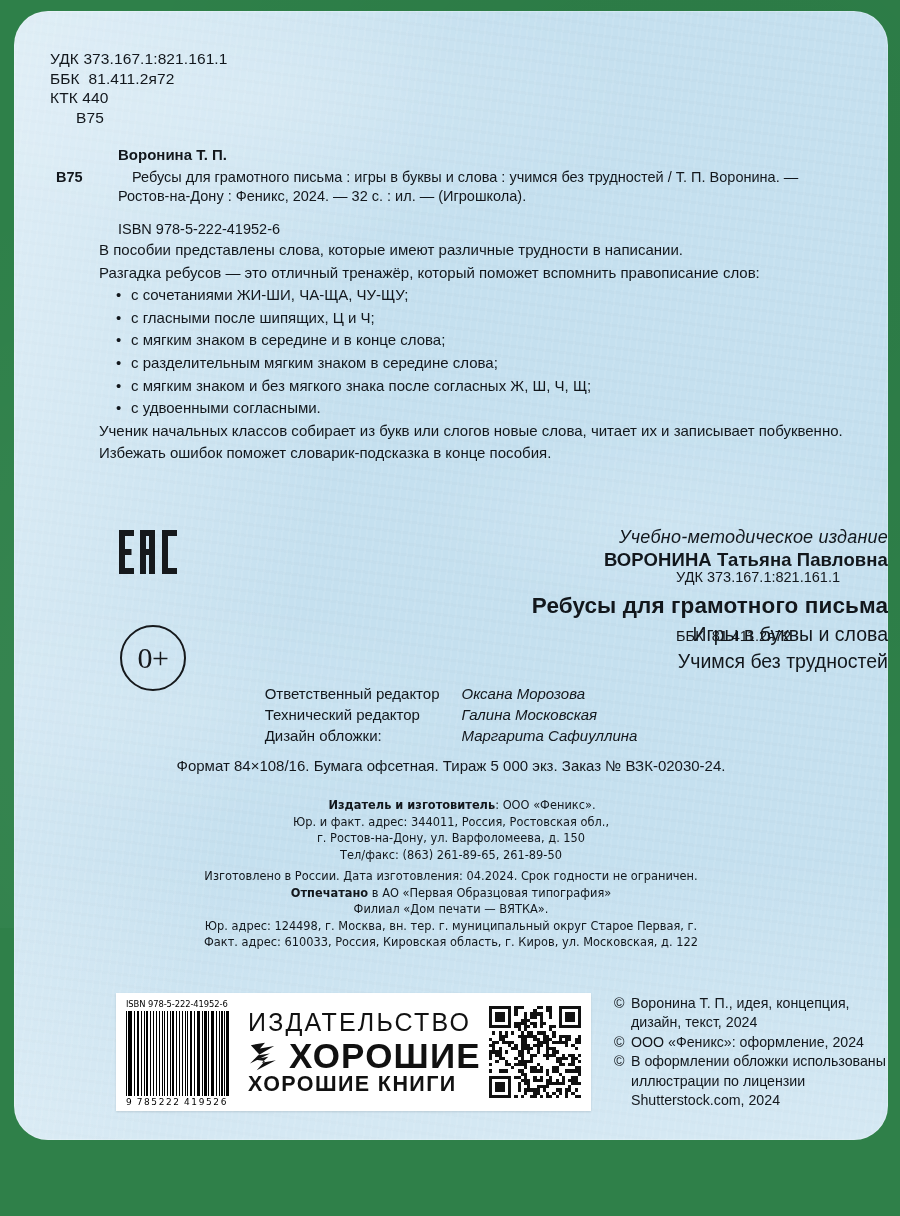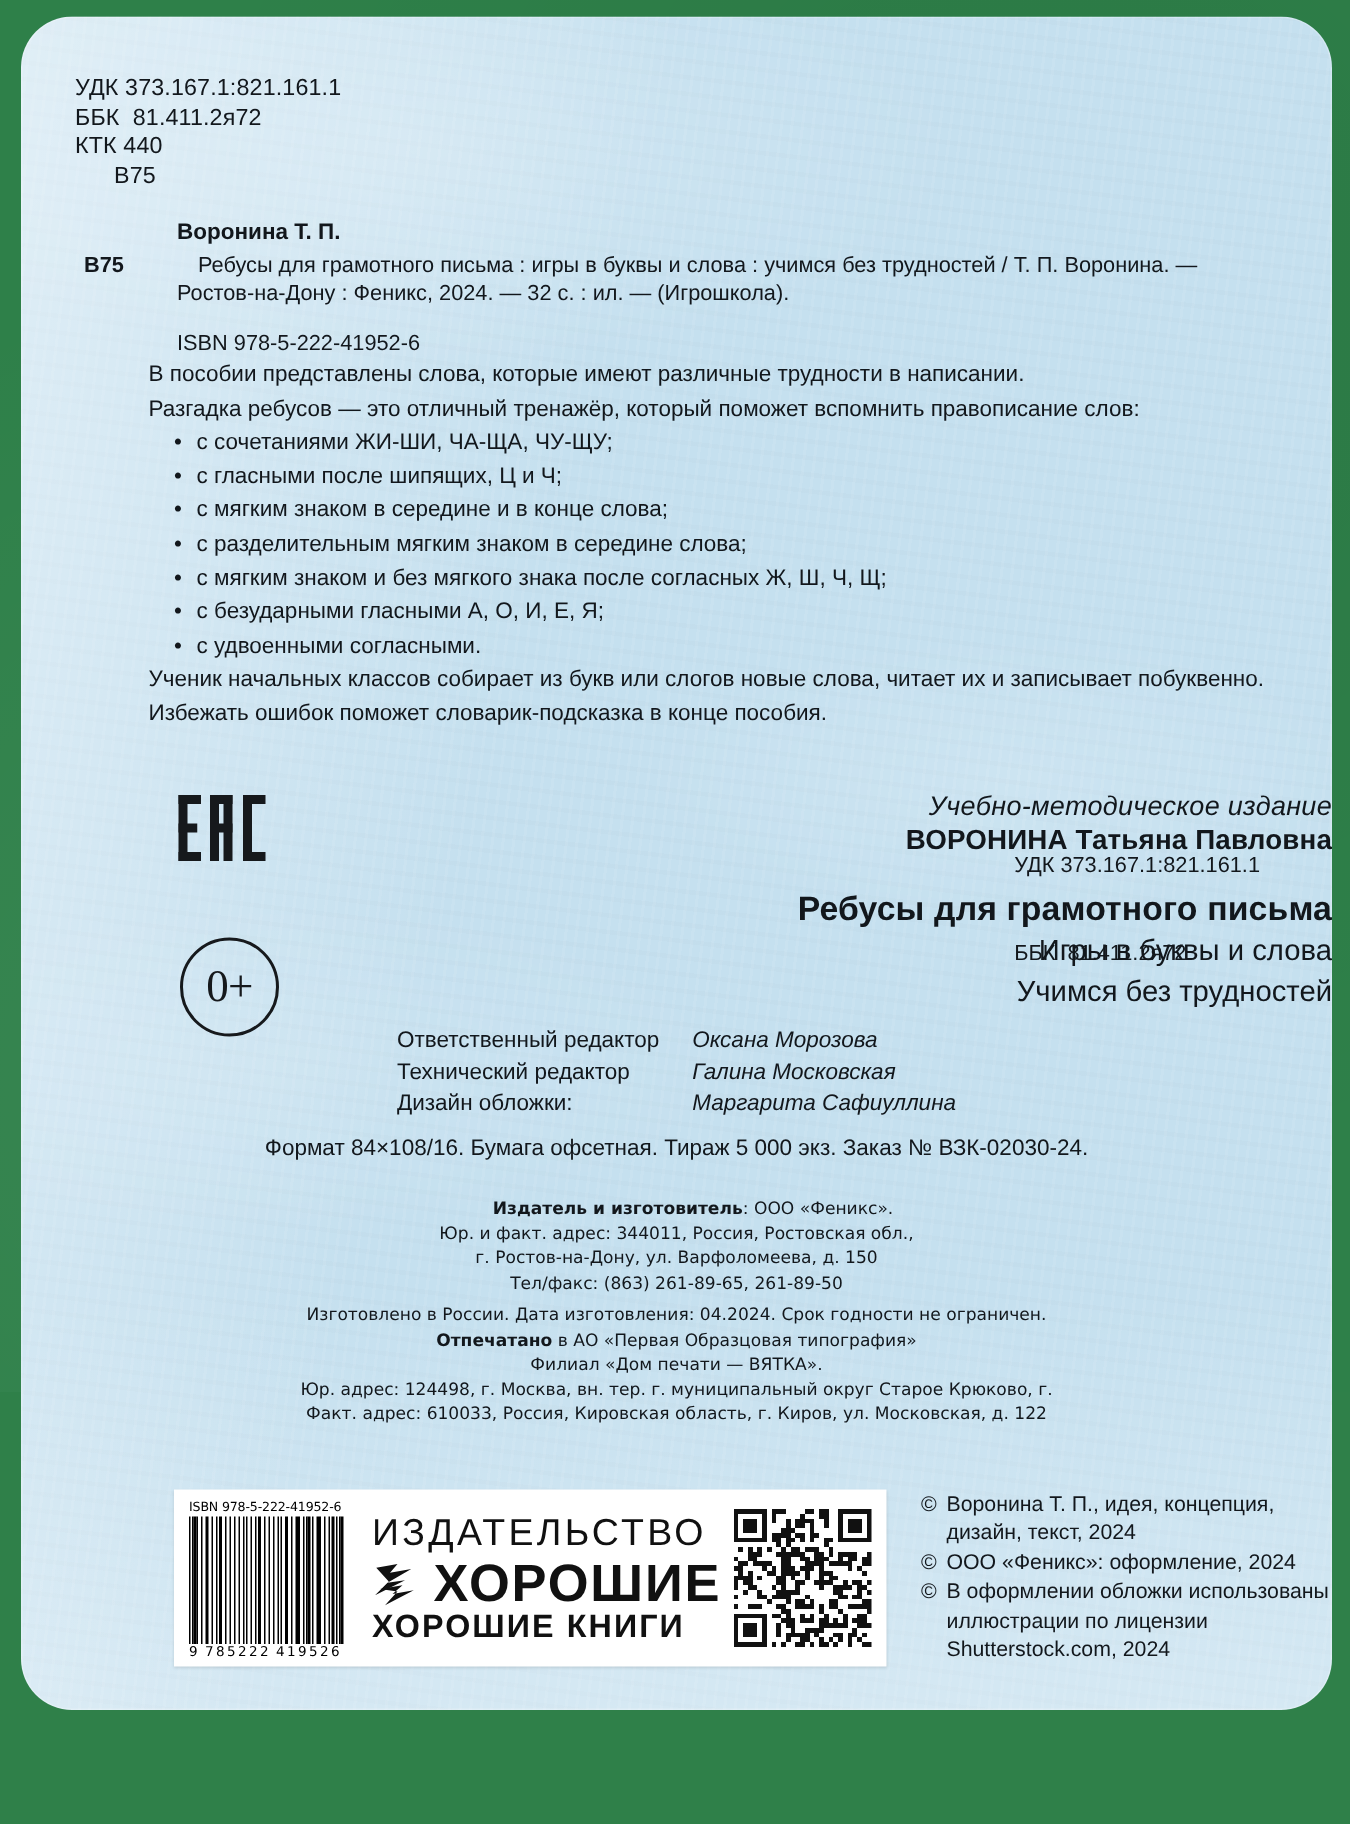--- a/index.html
+++ b/index.html
@@ -387,21 +387,20 @@
 
       <div class="annotation">
         <p>В пособии представлены слова, которые имеют различные трудности в написании.</p>
         <p>Разгадка ребусов — это отличный тренажёр, который поможет вспомнить правописание слов:</p>
         <ul>
           <li>с сочетаниями ЖИ-ШИ, ЧА-ЩА, ЧУ-ЩУ;</li>
           <li>с гласными после шипящих, Ц и Ч;</li>
           <li>с мягким знаком в середине и в конце слова;</li>
           <li>с разделительным мягким знаком в середине слова;</li>
           <li>с мягким знаком и без мягкого знака после согласных Ж, Ш, Ч, Щ;</li>
-          <li>с безударными гласными А, О, И, Е, Я;</li>
           <li>с удвоенными согласными.</li>
         </ul>
         <p>Ученик начальных классов собирает из букв или слогов новые слова, читает их и записывает побуквенно.</p>
         <p>Избежать ошибок поможет словарик-подсказка в конце пособия.</p>
       </div>
 
       <div class="marks">
         <svg class="eac" viewBox="0 0 120 92">
           <g fill="#16191c">
             <rect x="2" y="2" width="12" height="88"></rect>
@@ -460,21 +459,21 @@
         <div><b>Издатель и изготовитель</b><span>: ООО «Феникс».</span></div>
         <div>Юр. и факт. адрес: 344011, Россия, Ростовская обл.,</div>
         <div>г. Ростов-на-Дону, ул. Варфоломеева, д. 150</div>
         <div>Тел/факс: (863) 261-89-65, 261-89-50</div>
       </div>
 
       <div class="printer">
         <div>Изготовлено в России. Дата изготовления: 04.2024. Срок годности не ограничен.</div>
         <div><b>Отпечатано</b><span> в АО «Первая Образцовая типография»</span></div>
         <div>Филиал «Дом печати — ВЯТКА».</div>
-        <div>Юр. адрес: 124498, г. Москва, вн. тер. г. муниципальный округ Старое Крюково, г.</div>
+        <div>Юр. адрес: 124498, г. Москва, вн. тер. г. муниципальный округ Старое Первая, г.</div>
         <div>Факт. адрес: 610033, Россия, Кировская область, г. Киров, ул. Московская, д. 122</div>
       </div>
 
       <div class="logo-panel">
 
         <div class="barcode-wrap">
           <div class="barcode-isbn">ISBN 978-5-222-41952-6</div>
           <div class="barcode-bars" id="bars">
               <i style="width:1px;background:#000"></i>
               <i style="width:1px;background:transparent"></i>

